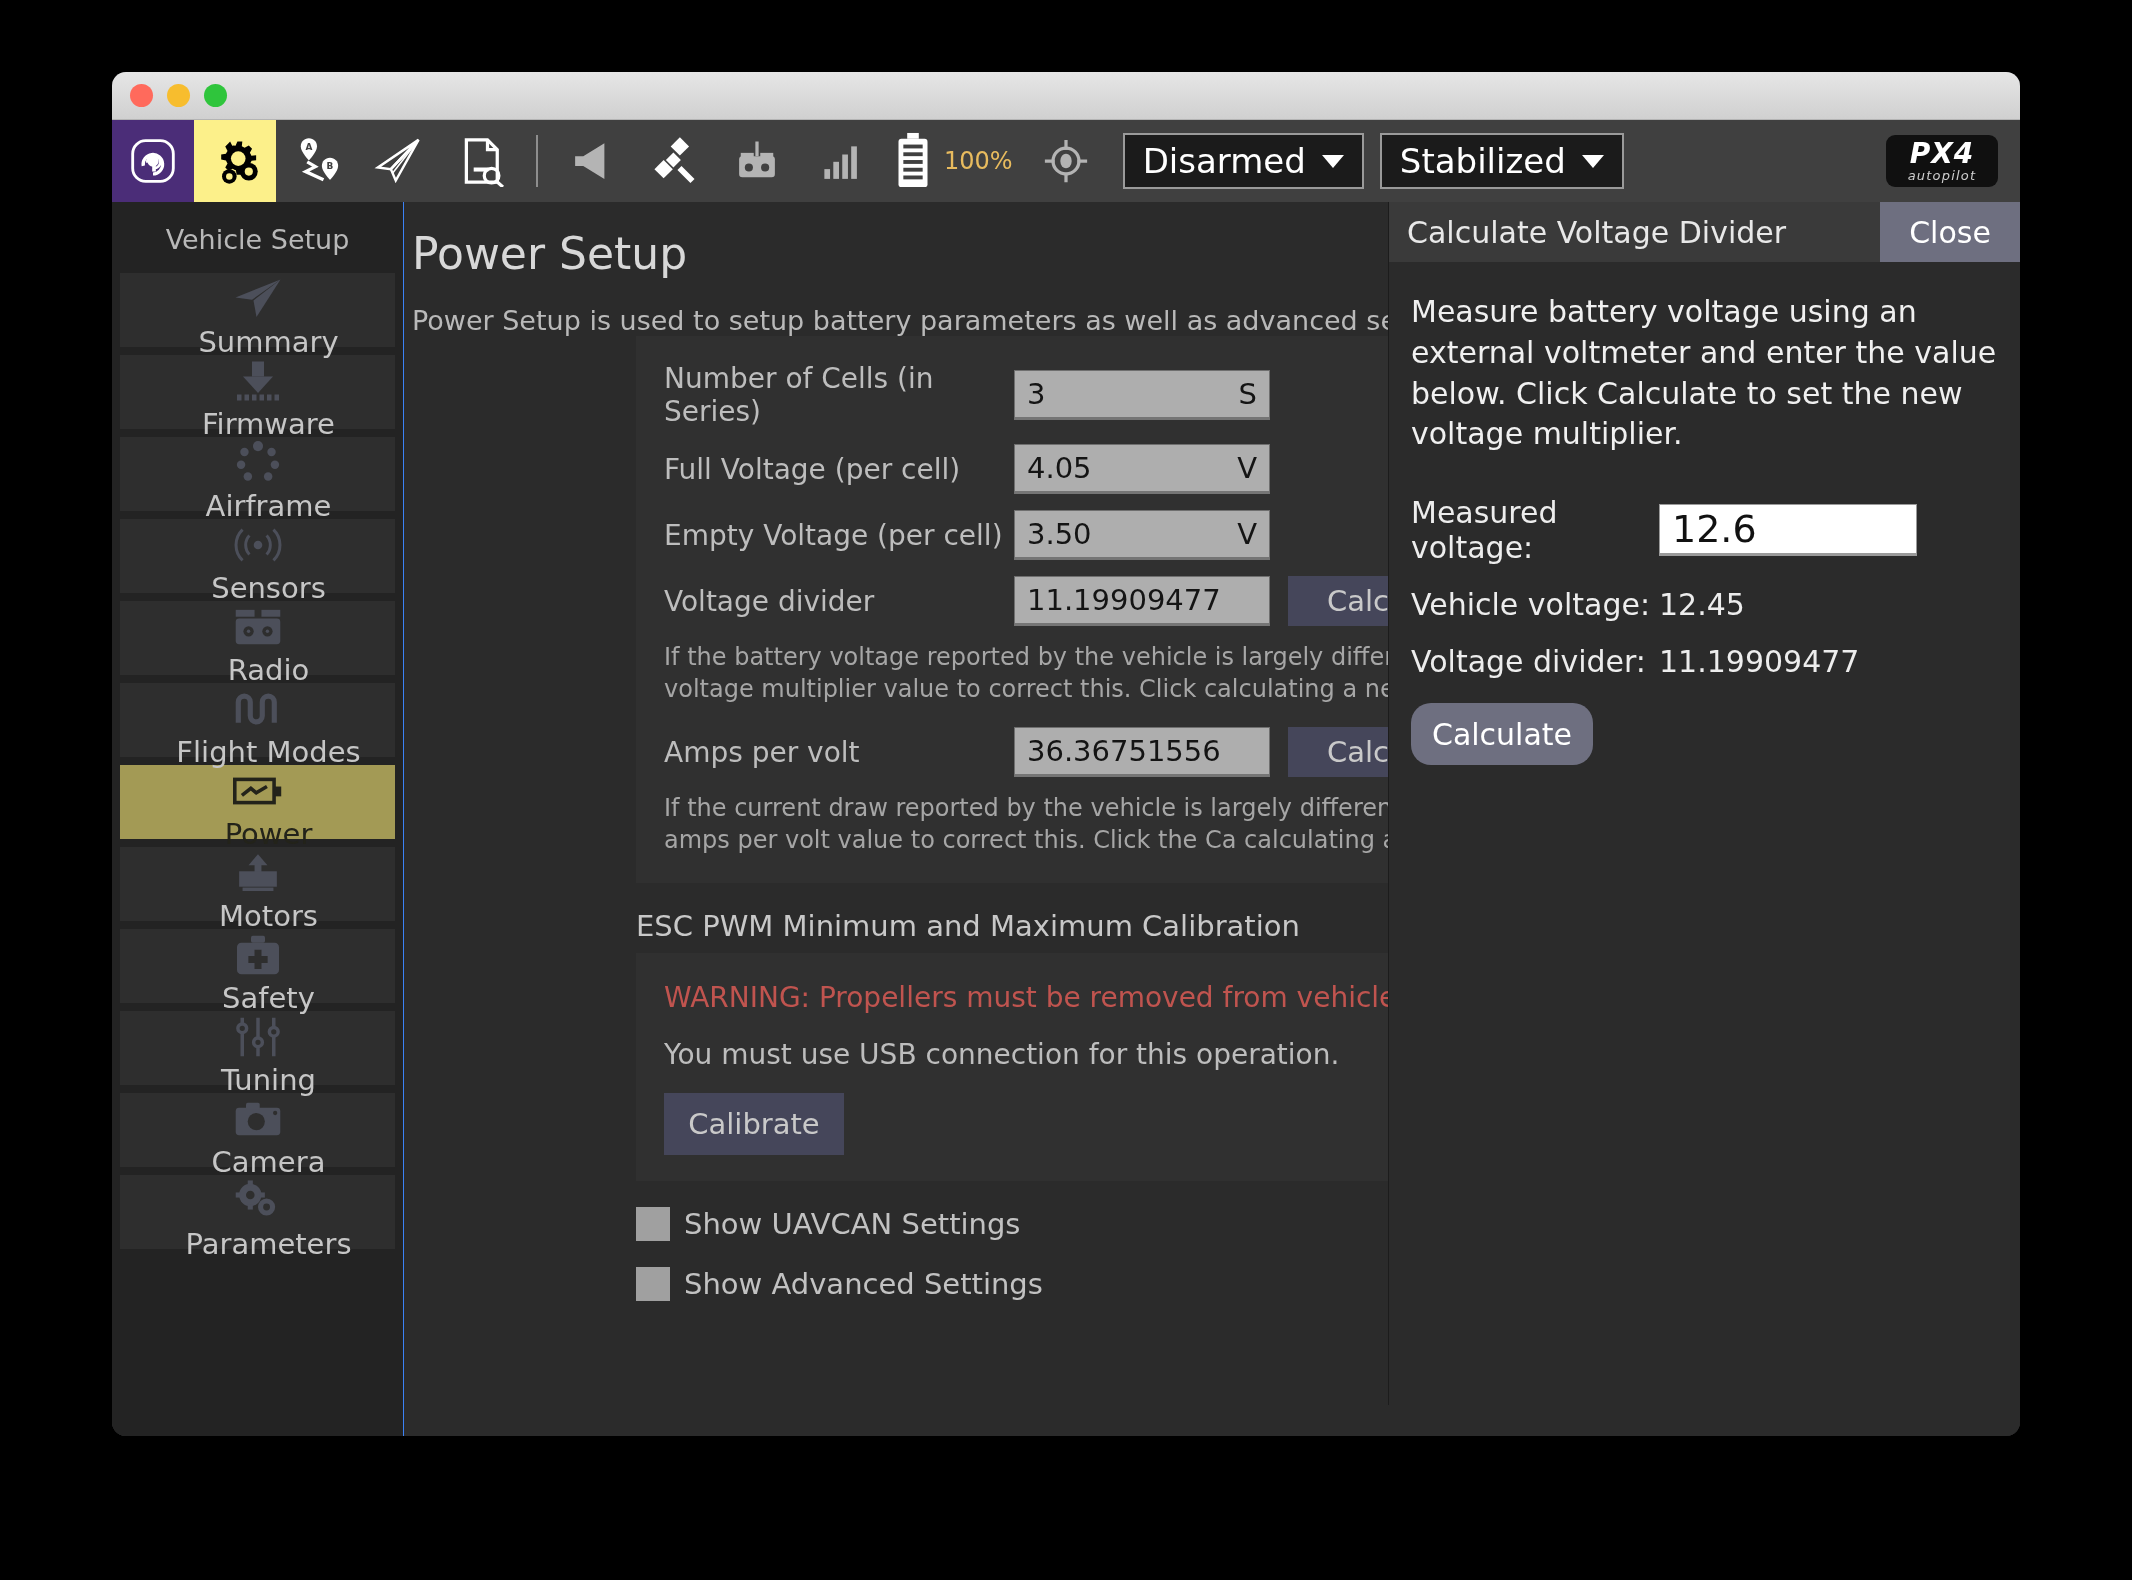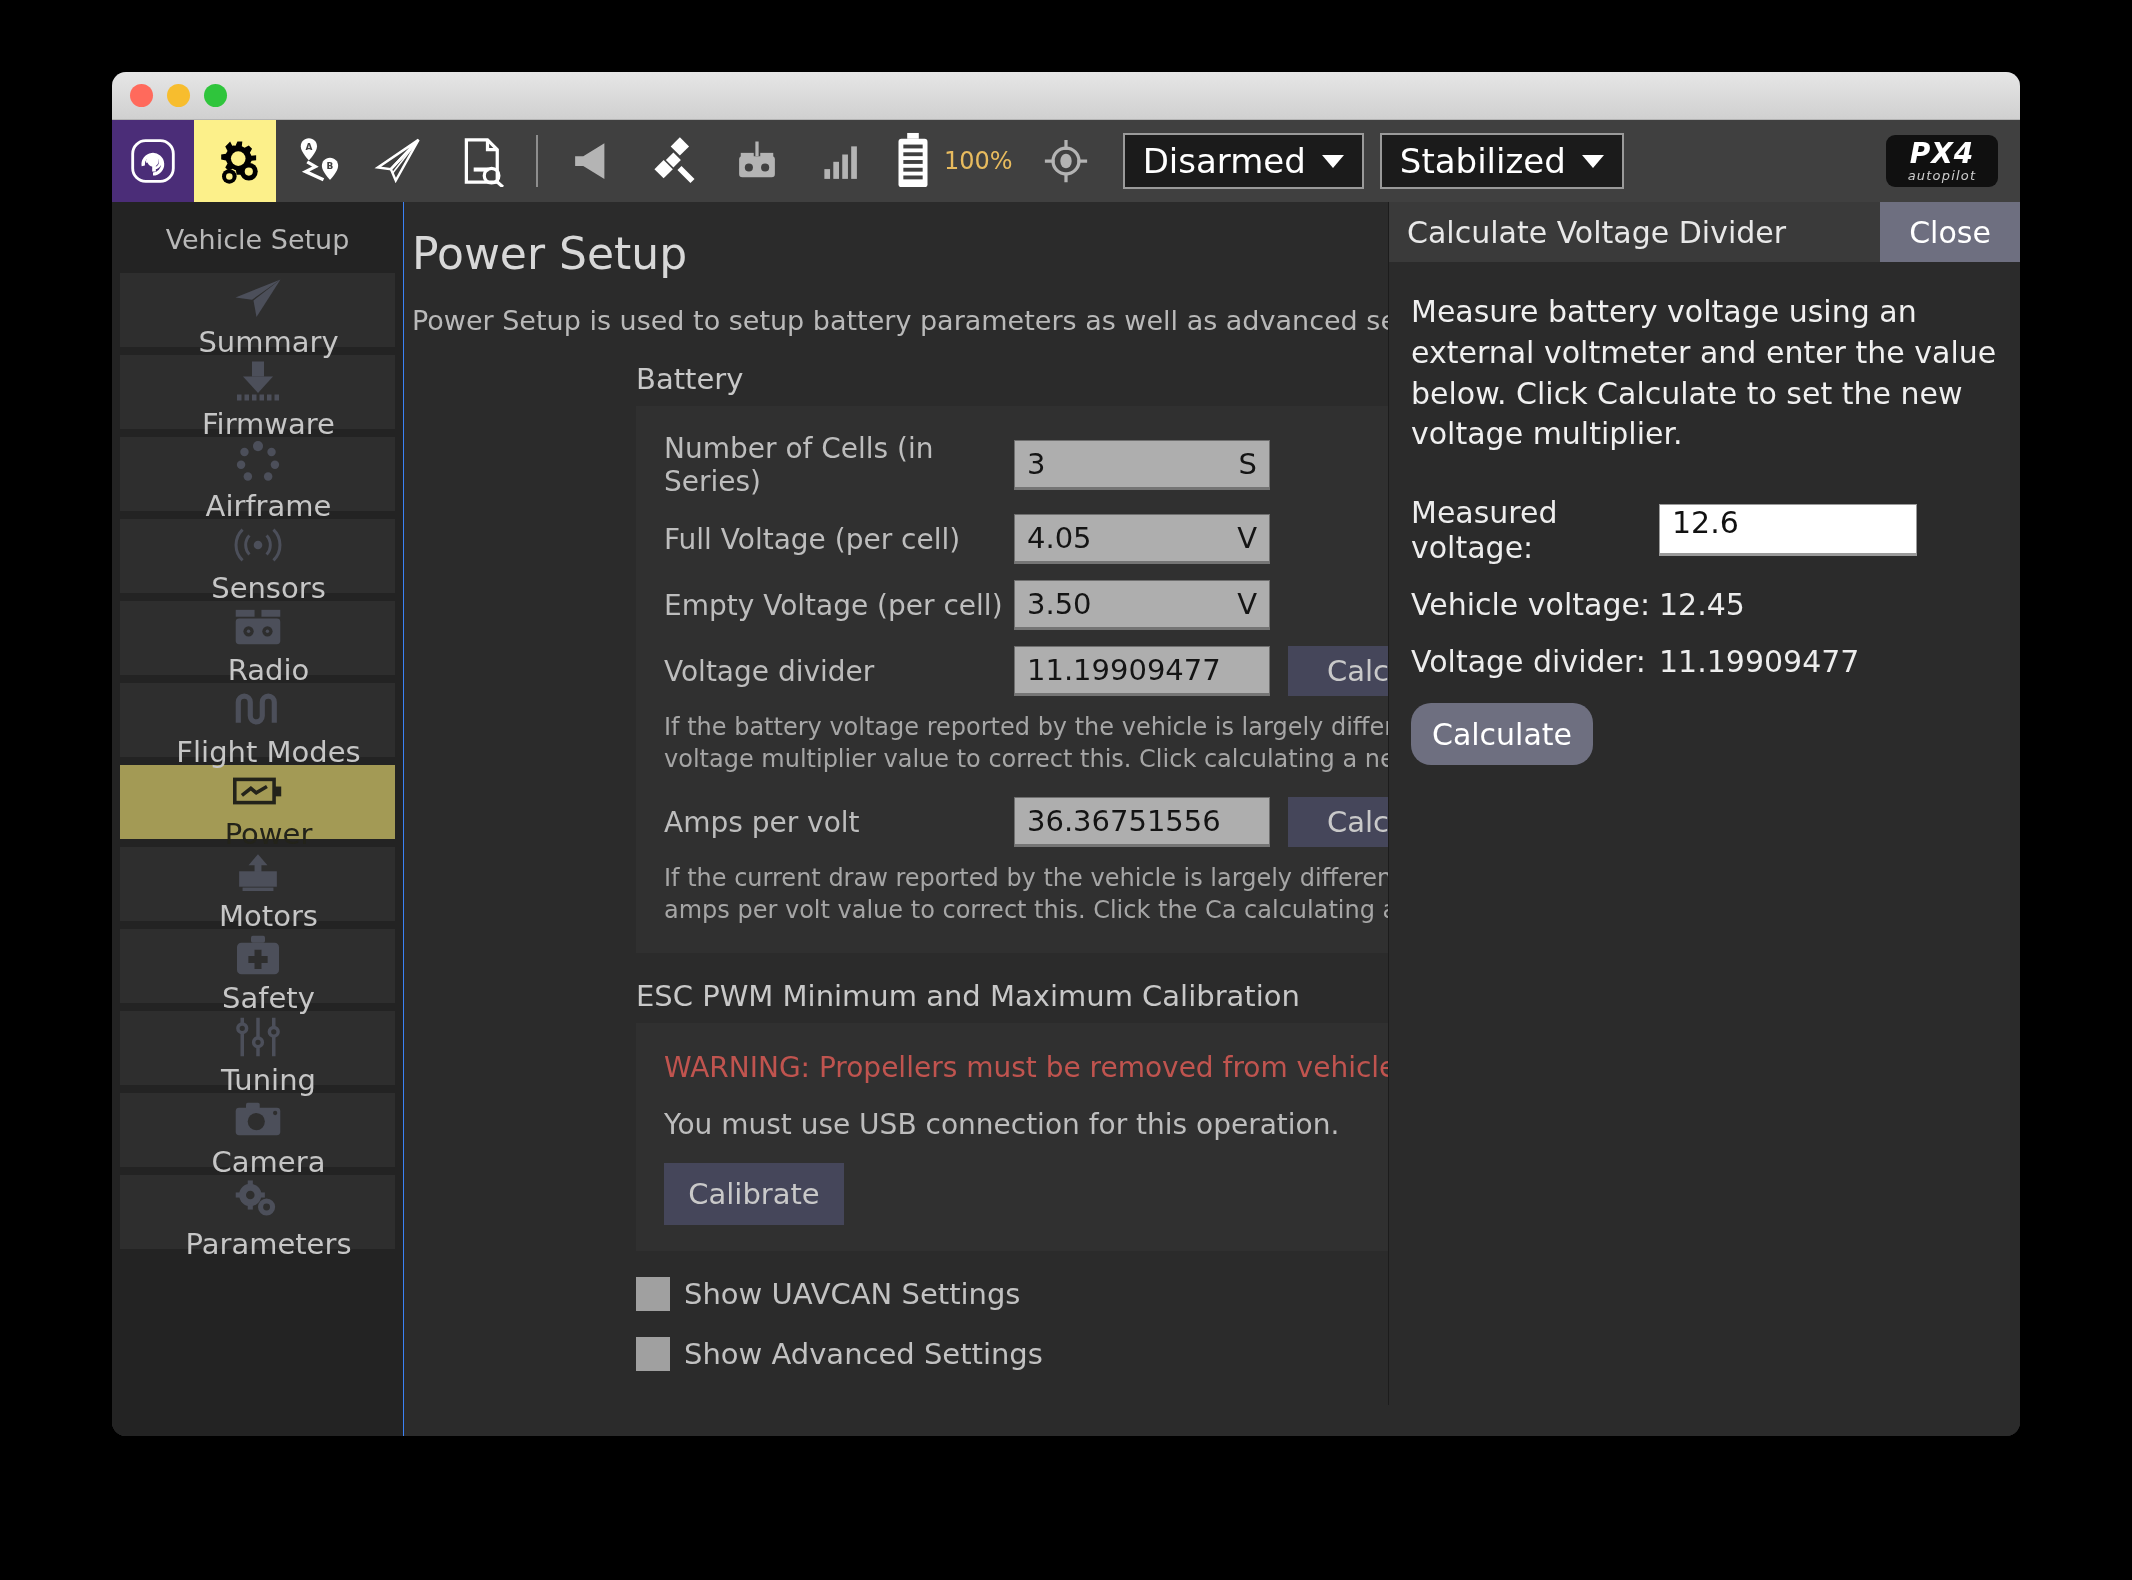--- a/index.html
+++ b/index.html
@@ -216,22 +216,22 @@
     color: #f0f0f0; font-size: 30px; line-height: 1.36;
     margin-bottom: 40px;
   }
   .dlg-row { display: flex; align-items: center; margin-bottom: 22px; }
   .dlg-label { color: #ededed; font-size: 30px; width: 248px; flex: 0 0 248px; }
   .dlg-value { color: #ededed; font-size: 30px; }
   .dlg-input {
     background: #ffffff; border: 1px solid #9a9a9a;
     border-bottom: 3px solid #9a9a9a;
     height: 52px; width: 258px;
-    display: flex; padding: 0 12px;
-    color: #111111; font-size: 30px;
+    display: flex; align-items: center; padding: 0 12px;
+    color: #111111; font-size: 38px;
   }
   #dlg-calc {
     background: #6e6f80; color: #ffffff; font-size: 30px;
     width: 182px; height: 62px;
     display: flex; align-items: center; justify-content: center;
     margin-top: 24px;
     border-radius: 20px;
   }
 </style>
 </head>
@@ -536,21 +536,20 @@
         </span>
         <span class="si-label">Parameters</span>
       </div>
     </div>
 
     <div id="content">
 
       <div id="page-title">Power Setup</div>
       <div id="page-desc">Power Setup is used to setup battery parameters as well as advanced settings</div>
 
-      <div class="sect-head">Battery</div>
 
       <div class="panel">
         <div style="display:flex">
           <div style="flex:1">
             <div class="field-row">
               <span class="field-label">Number of Cells (in Series)</span>
               <div class="field-input">
                 <span class="val">3</span>
                 <span class="unit">S</span>
               </div>

